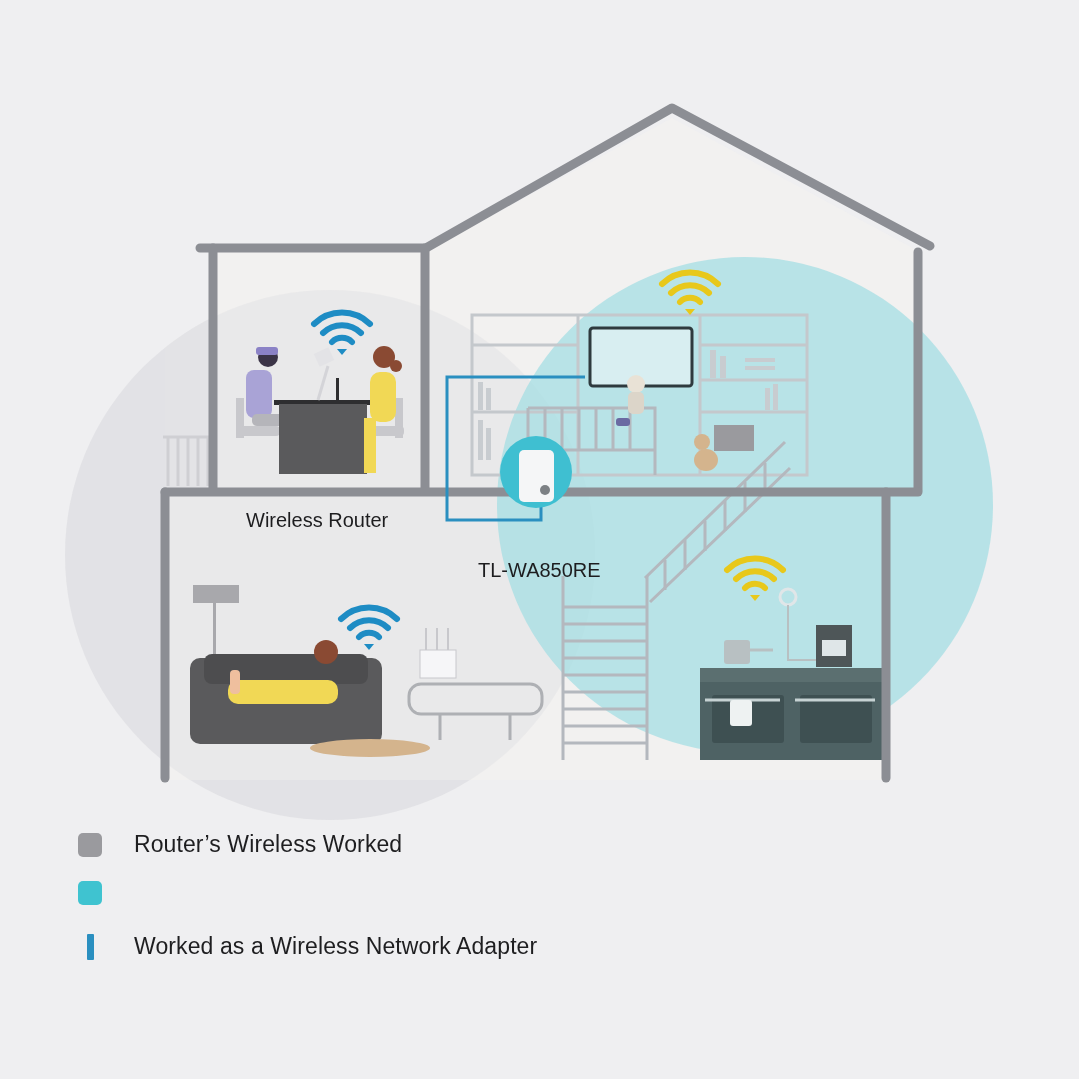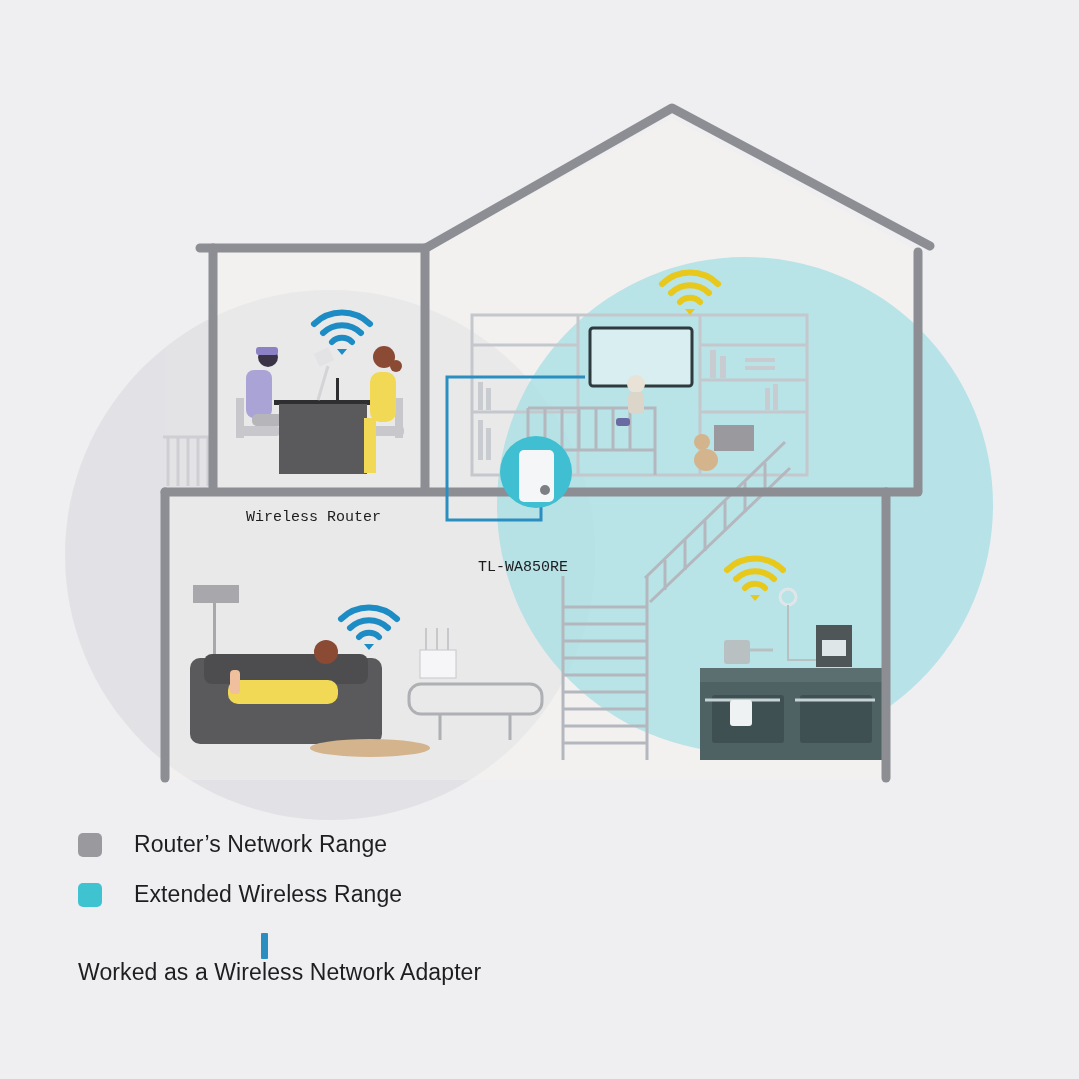--- a/index.html
+++ b/index.html
@@ -1,18 +1,18 @@
 <!DOCTYPE html>
 <html><head>
 <meta charset="utf-8">
 <style>
   html, body { margin:0; padding:0; }
   body { width:1079px; height:1079px; background:#efeff1; position:relative; overflow:hidden; font-family:"Liberation Sans", sans-serif; }
   #scene { position:absolute; left:0; top:0; width:1079px; height:1079px; }
-  .label { position:absolute; font-family:Liberation Mono, monospace; color:#1d1d1f; font-size:15px; }
+  .label { position:absolute; font-family:Liberation Sans, sans-serif; color:#1d1d1f; font-size:20px; }
   .legend { position:absolute; left:78px; top:826px; }
   .legend-row { position:absolute; left:0; display:flex; align-items:center; white-space:nowrap; }
   .legend-swatch { width:24px; height:24px; border-radius:5px; margin-right:32px; }
   .legend-bar { width:7px; height:26px; border-radius:1px; margin-left:9px; margin-right:40px; }
   .legend-text { font-size:23px; color:#1e1e20; letter-spacing:0.1px; }
 </style>
 </head>
 <body>
 
 <svg id="scene" viewBox="0 0 1079 1079" xmlns="http://www.w3.org/2000/svg">
@@ -180,23 +180,22 @@
     <circle cx="545" cy="490" r="5" fill="#7c8084"></circle>
   </g>
 </svg>
 
 <div class="label" style="left:246px; top:509px;">Wireless Router</div>
 <div class="label" style="left:478px; top:559px;">TL-WA850RE</div>
 
 <div class="legend">
   <div class="legend-row" style="top:5px;">
     <div class="legend-swatch" style="background:#9a9a9e;"></div>
-    <span class="legend-text">Router’s Network Range</span>
+    <span class="legend-text">Router’s Wireless Worked</span>
   </div>
   <div class="legend-row" style="top:55px;">
     <div class="legend-swatch" style="background:#3fc3d0;"></div>
-    <span class="legend-text">Extended Wireless Range</span>
   </div>
-  <div class="legend-row" style="top:107px;flex-direction:column;">
+  <div class="legend-row" style="top:107px;">
     <div class="legend-bar" style="background:#2a8fc0;"></div>
     <span class="legend-text">Worked as a Wireless Network Adapter</span>
   </div>
 </div>
 
 </body></html>

